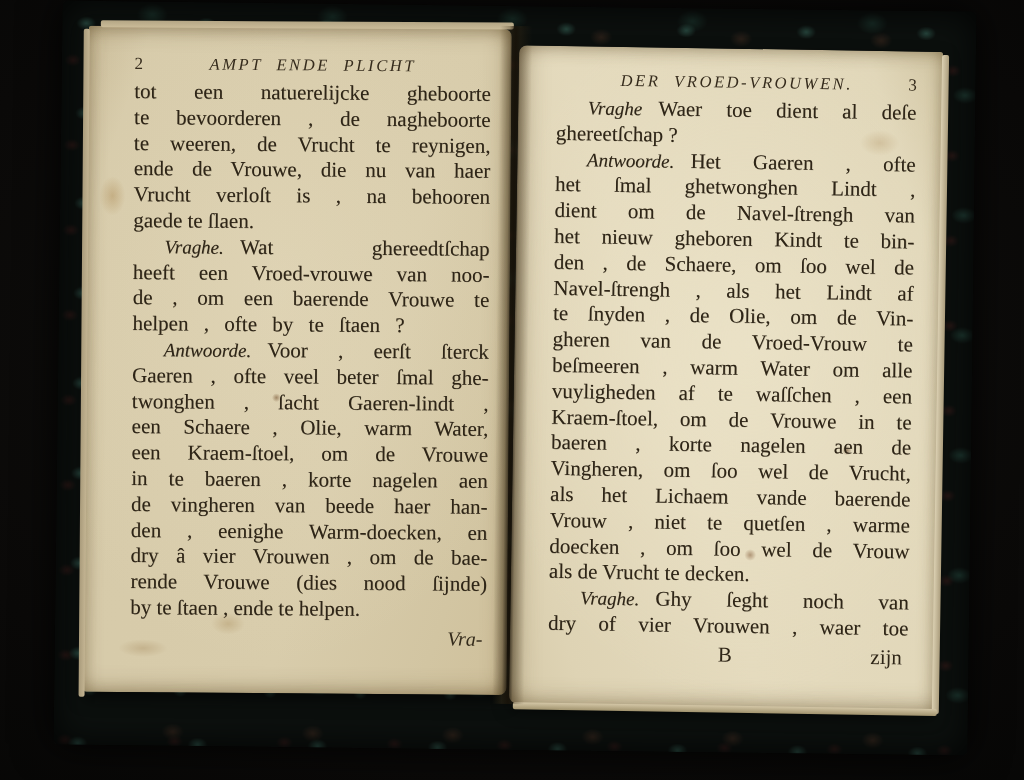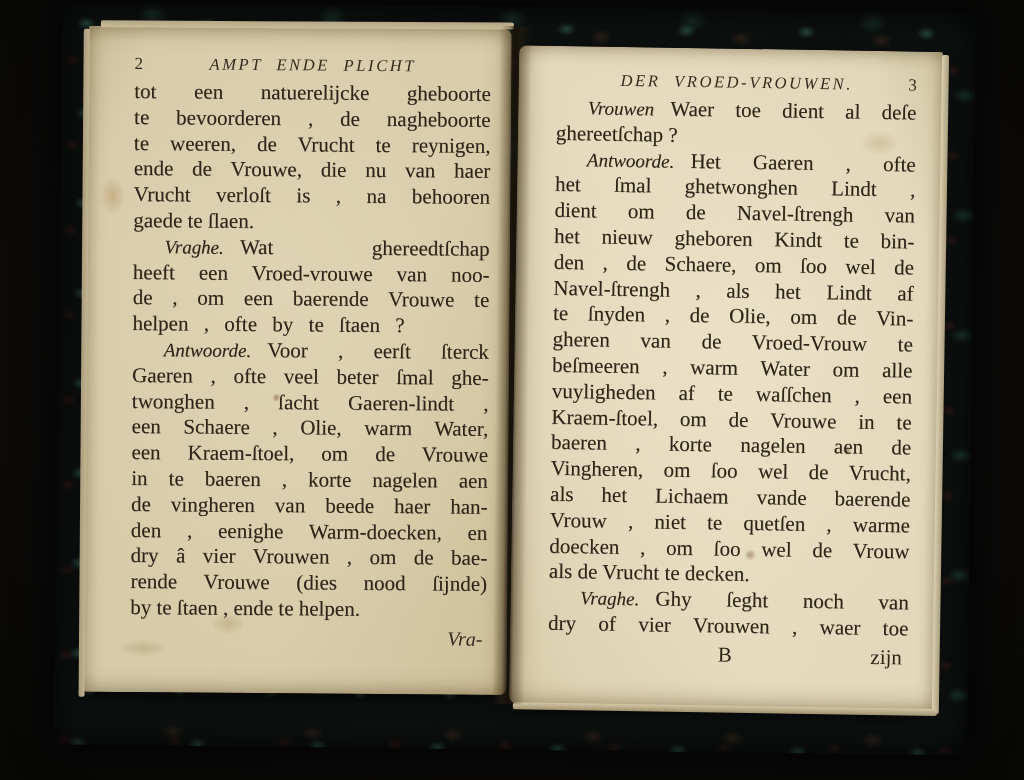--- a/index.html
+++ b/index.html
@@ -159,21 +159,21 @@
         <div class="stain s3"></div>
         <div class="stain s5"></div>
         <div class="stain s6"></div>
         <div class="text-col">
           <div class="running-header">
             <span class="pagenum"></span>
             <span class="title">DER VROED-VROUWEN.</span>
             <span class="pagenum">3</span>
           </div>
           <div class="body-lines">
-              <div class="line just indent"><span class="lead">Vrouwen</span>Waer toe dient al deſe</div>
+              <div class="line just indent"><span class="lead">Vraghe</span>Waer toe dient al deſe</div>
               <div class="line plain">ghereetſchap ?</div>
               <div class="line just indent"><span class="lead">Antwoorde.</span>Het Gaeren , ofte</div>
               <div class="line just">het ſmal ghetwonghen Lindt ,</div>
               <div class="line just">dient om de Navel-ſtrengh van</div>
               <div class="line just">het nieuw gheboren Kindt te bin-</div>
               <div class="line just">den , de Schaere, om ſoo wel de</div>
               <div class="line just">Navel-ſtrengh , als het Lindt af</div>
               <div class="line just">te ſnyden , de Olie, om de Vin-</div>
               <div class="line just">gheren van de Vroed-Vrouw te</div>
               <div class="line just">beſmeeren , warm Water om alle</div>

